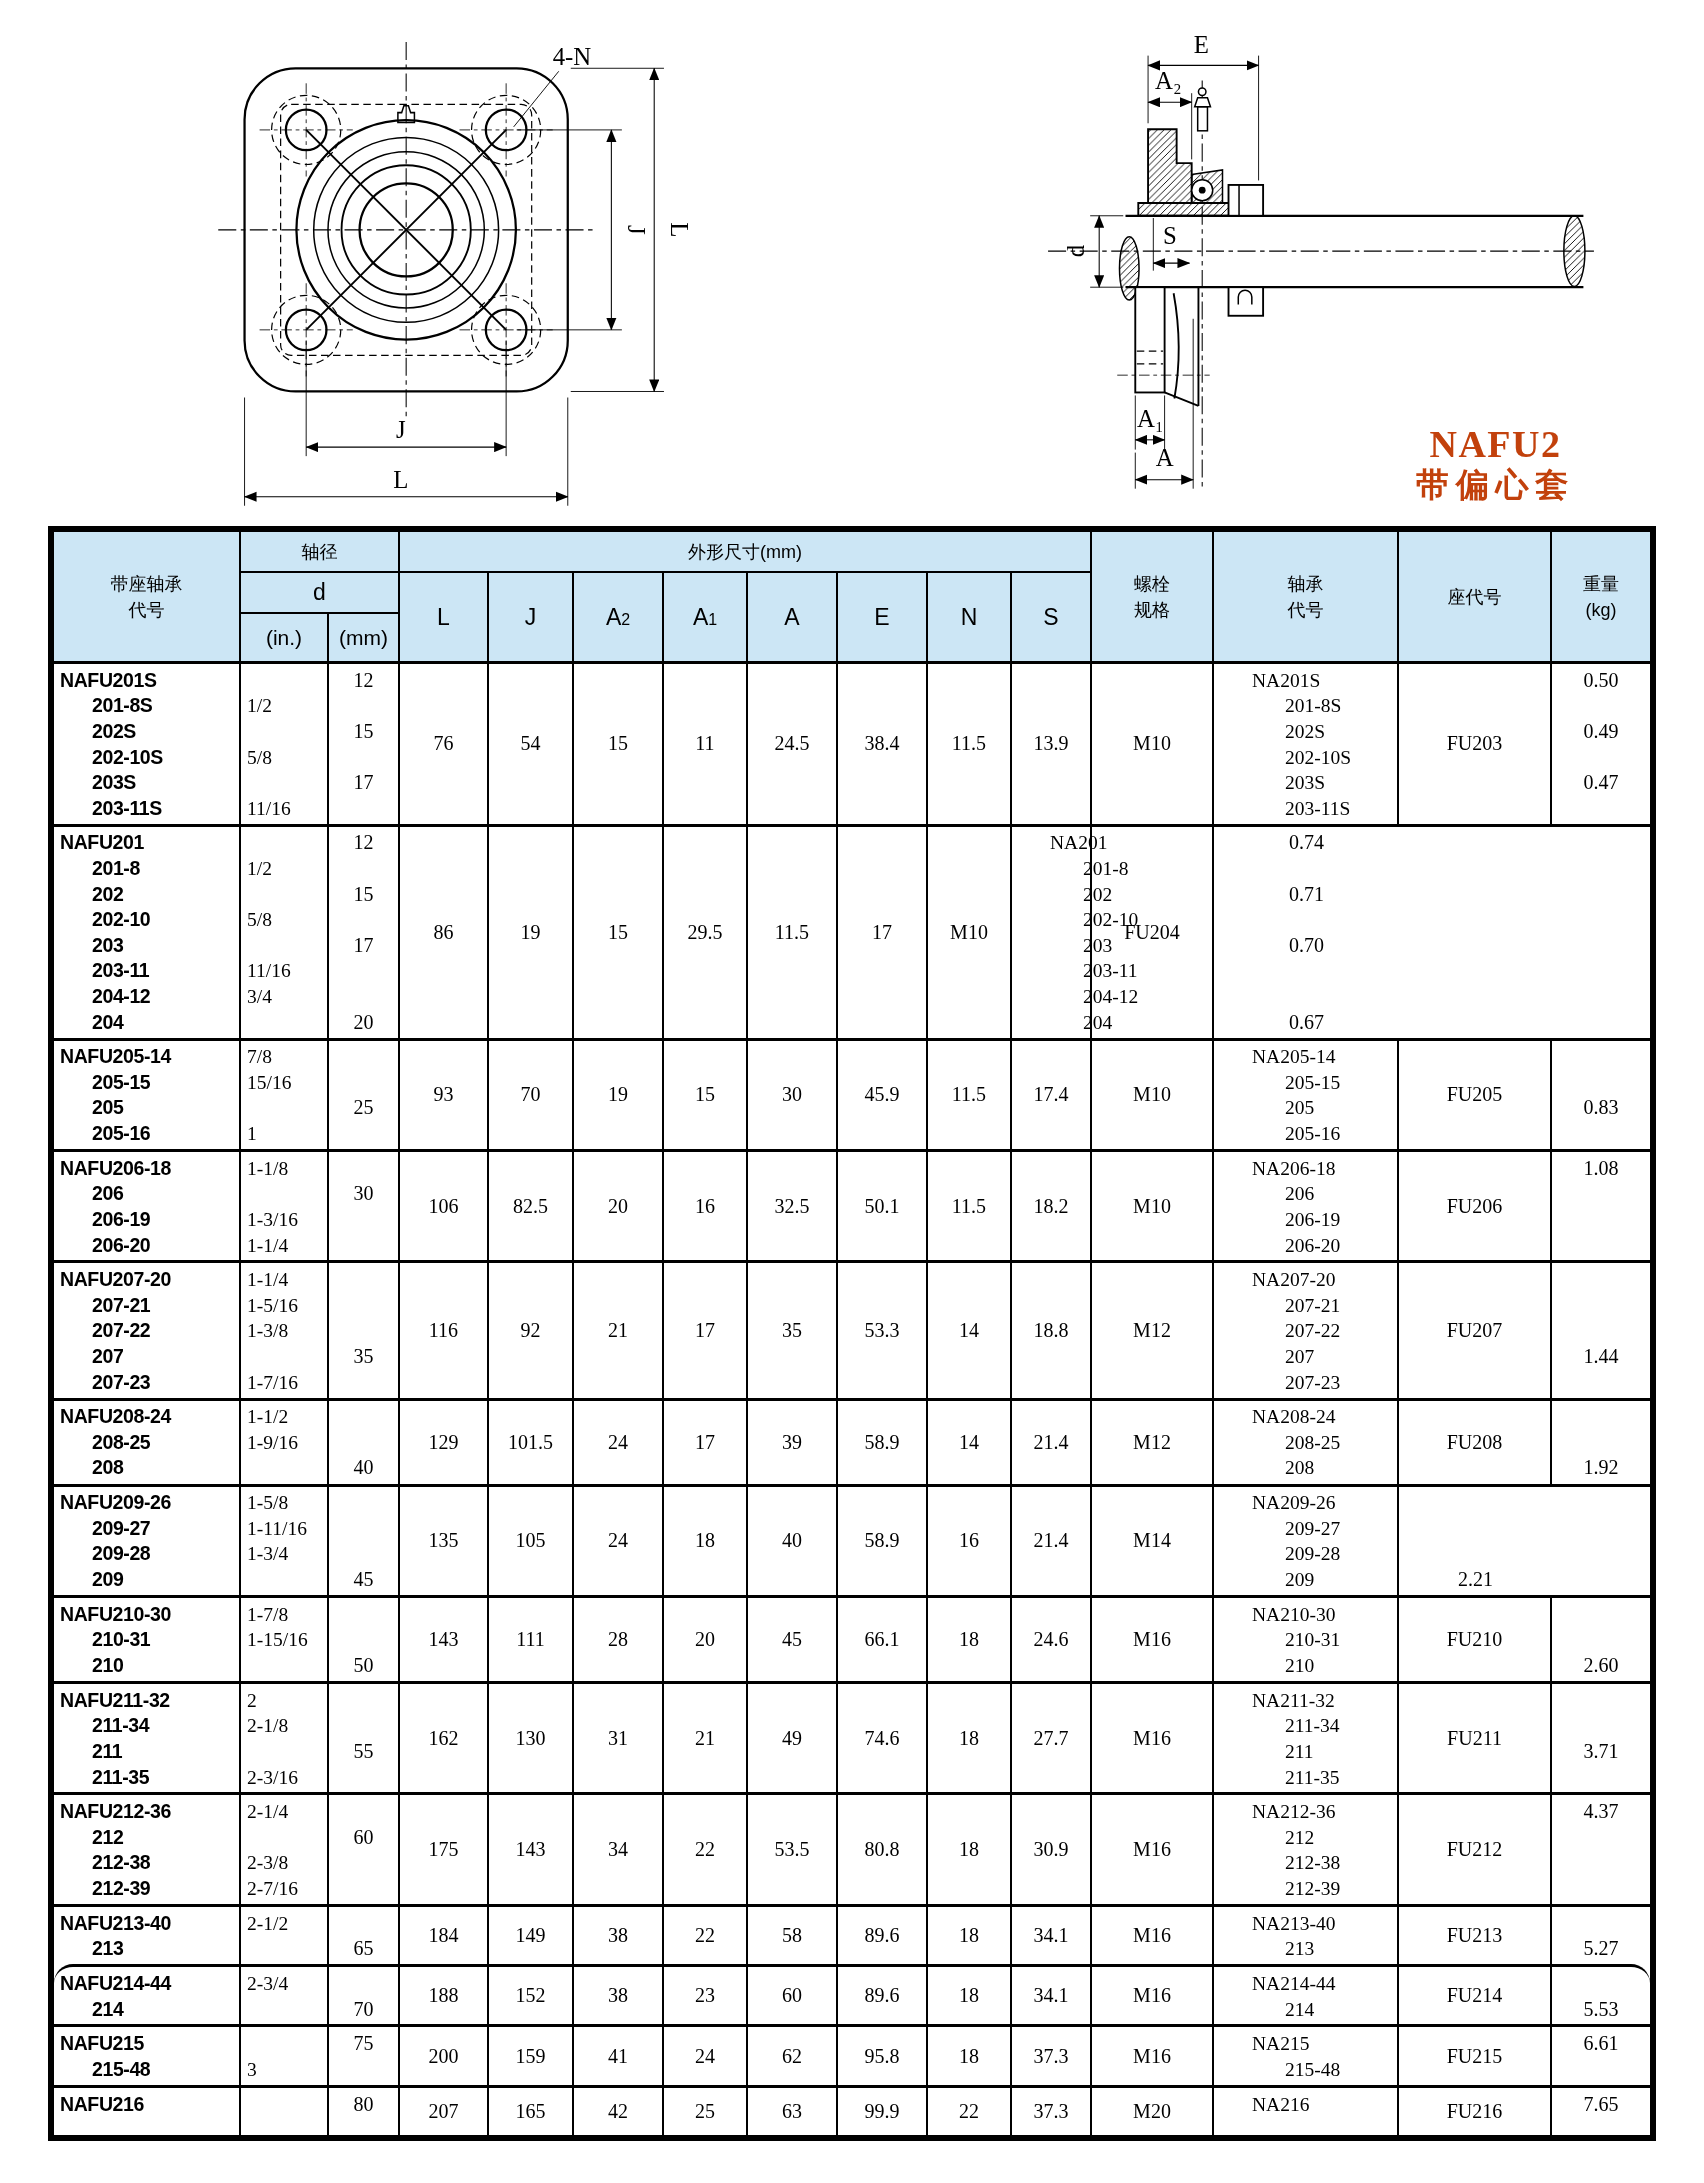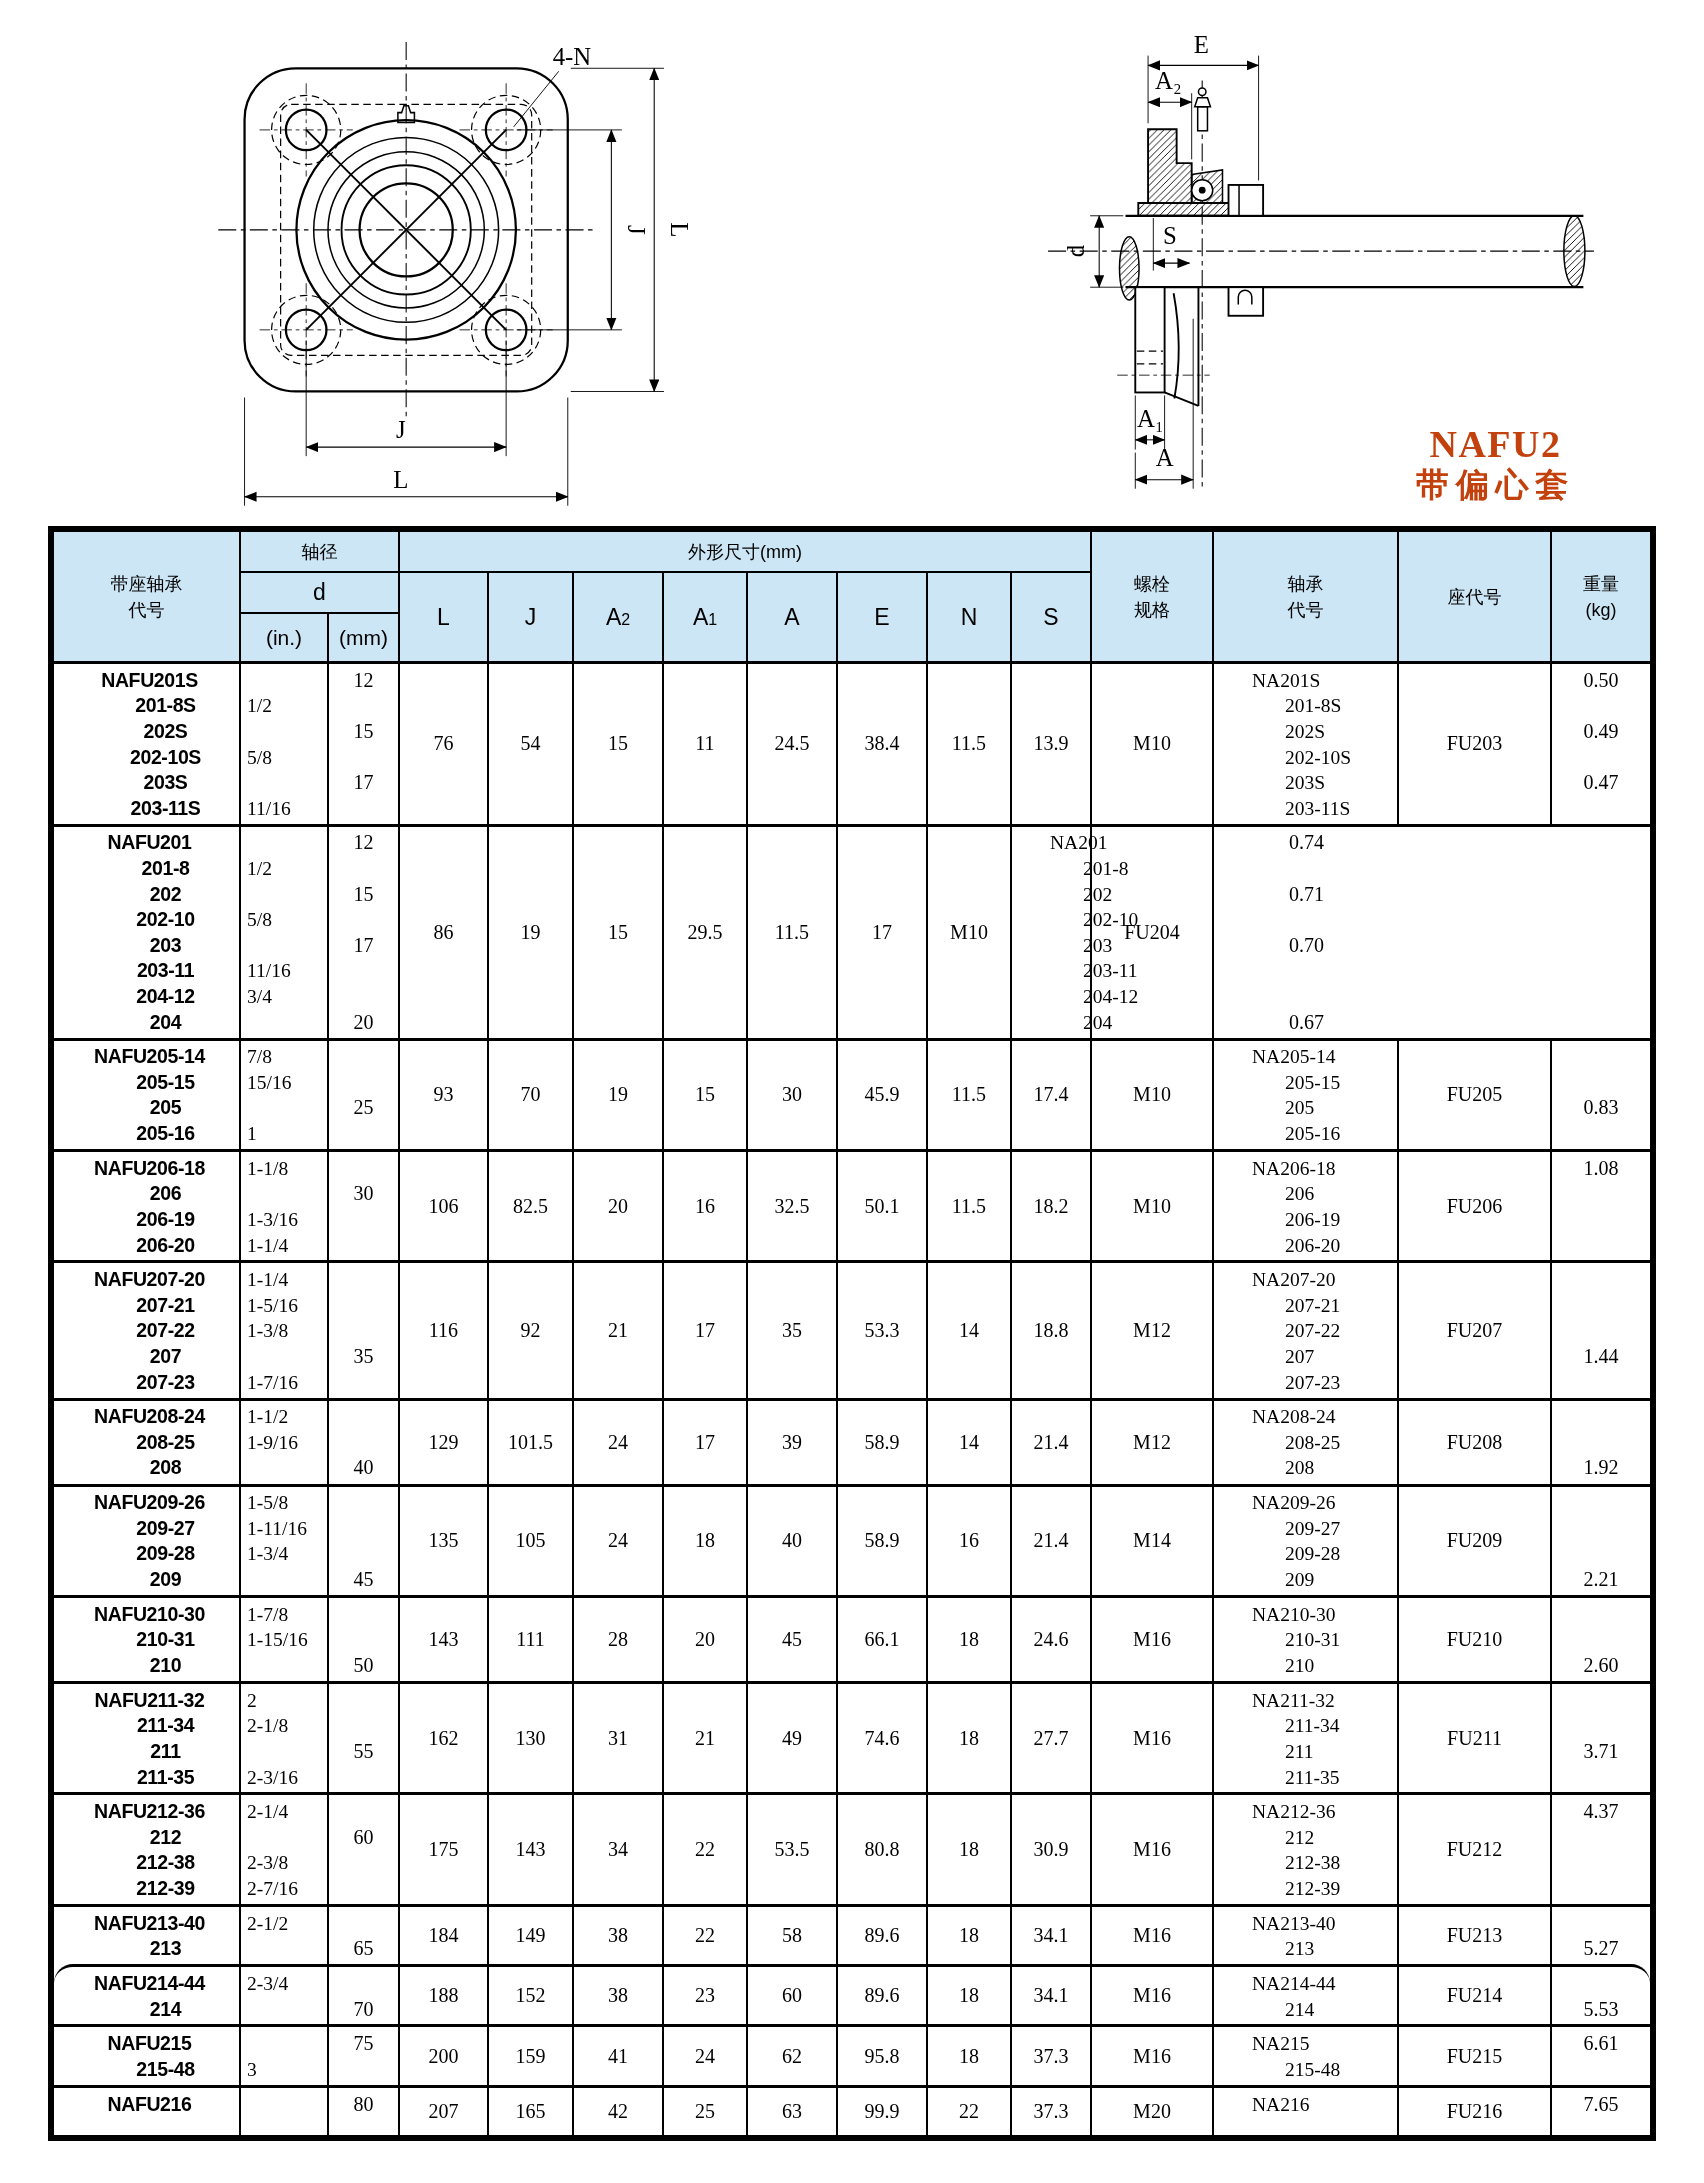--- a/index.html
+++ b/index.html
@@ -32,21 +32,21 @@
   .lat{font-family:"Liberation Sans",sans-serif;font-size:21px;}
   .dim-letter{font-family:"Liberation Sans",sans-serif;font-size:23px;}
   .dim-letter .sub{font-size:16px;}
   .tbody{border-top:3.8px solid #000;}
   .trow{border-top:3.8px solid #000;background:#fff;}
   .trow:first-child{border-top:none;}
   .cell{border-right:2.3px solid #000;box-sizing:border-box;}
   .cell:last-child{border-right:none;}
   .stack{padding:3.8px 0 2.3px 0;}
   .line{height:25.6px;line-height:25.6px;font-size:20px;white-space:nowrap;}
-  .c-code .line{font-family:"Liberation Sans",sans-serif;font-weight:bold;font-size:19.5px;letter-spacing:-0.4px;text-align:center;}
+  .c-code .line{font-family:"Liberation Sans",sans-serif;font-weight:bold;font-size:19.5px;letter-spacing:-0.4px;}
   .c-code .first{padding-left:6px;}
   .c-code .cont{padding-left:38px;}
   .c-in .line{padding-left:6px;font-size:19.5px;}
   .c-mm .line,.c-wt .line{text-align:center;}
   .c-na .line{font-size:19.5px;}
   .c-na .first{padding-left:38px;}
   .c-na .cont{padding-left:71px;}
   .c-dim,.c-bolt,.c-fu{display:flex;align-items:center;justify-content:center;font-size:20px;}
   
   .s3{stroke:#000;stroke-width:3;fill:none;}
@@ -654,21 +654,20 @@
         <div class="cell c-dim">21.4</div>
         <div class="cell c-bolt">M14</div>
         <div class="cell c-na">
           <div class="stack">
             <div class="line first">NA209-26</div>
             <div class="line cont">209-27</div>
             <div class="line cont">209-28</div>
             <div class="line cont">209</div>
           </div>
         </div>
-        <div class="cell c-fu">FU209</div>
         <div class="cell c-wt">
           <div class="stack">
             <div class="line">&nbsp;</div>
             <div class="line">&nbsp;</div>
             <div class="line">&nbsp;</div>
             <div class="line">2.21</div>
           </div>
         </div>
       </div>
       <div class="trow" style="min-height: 83px;">

